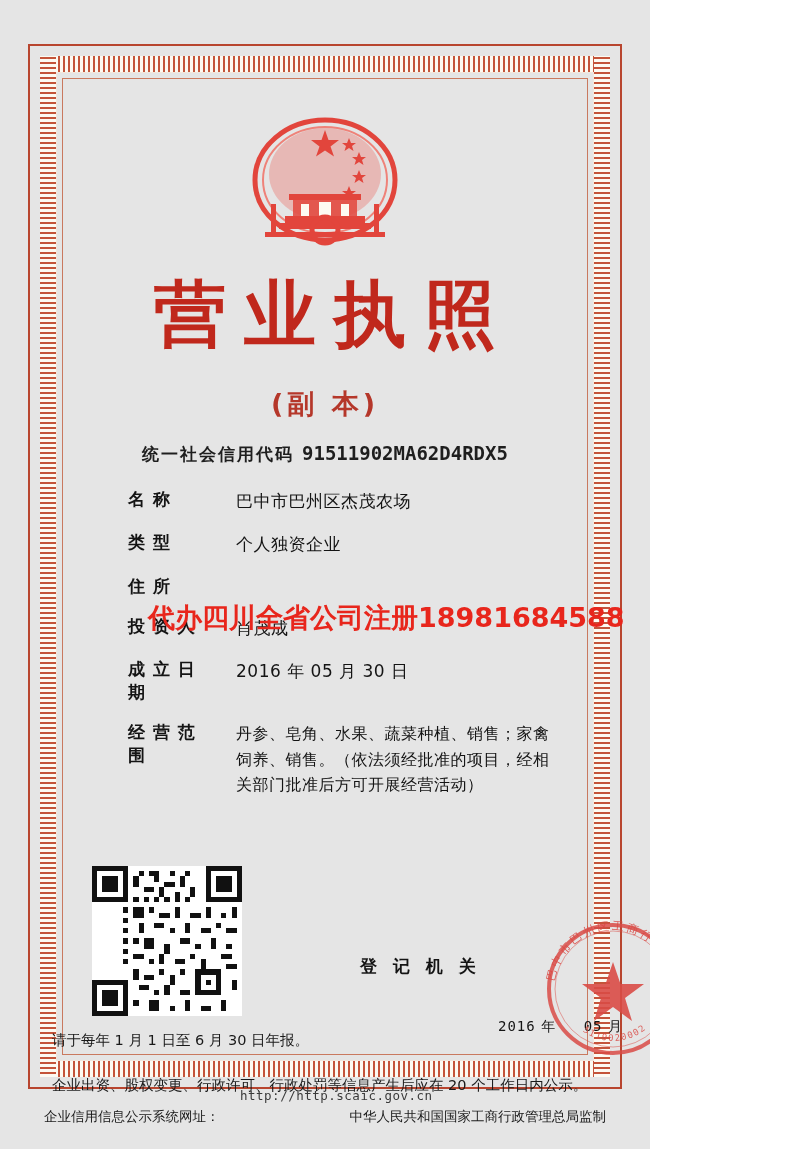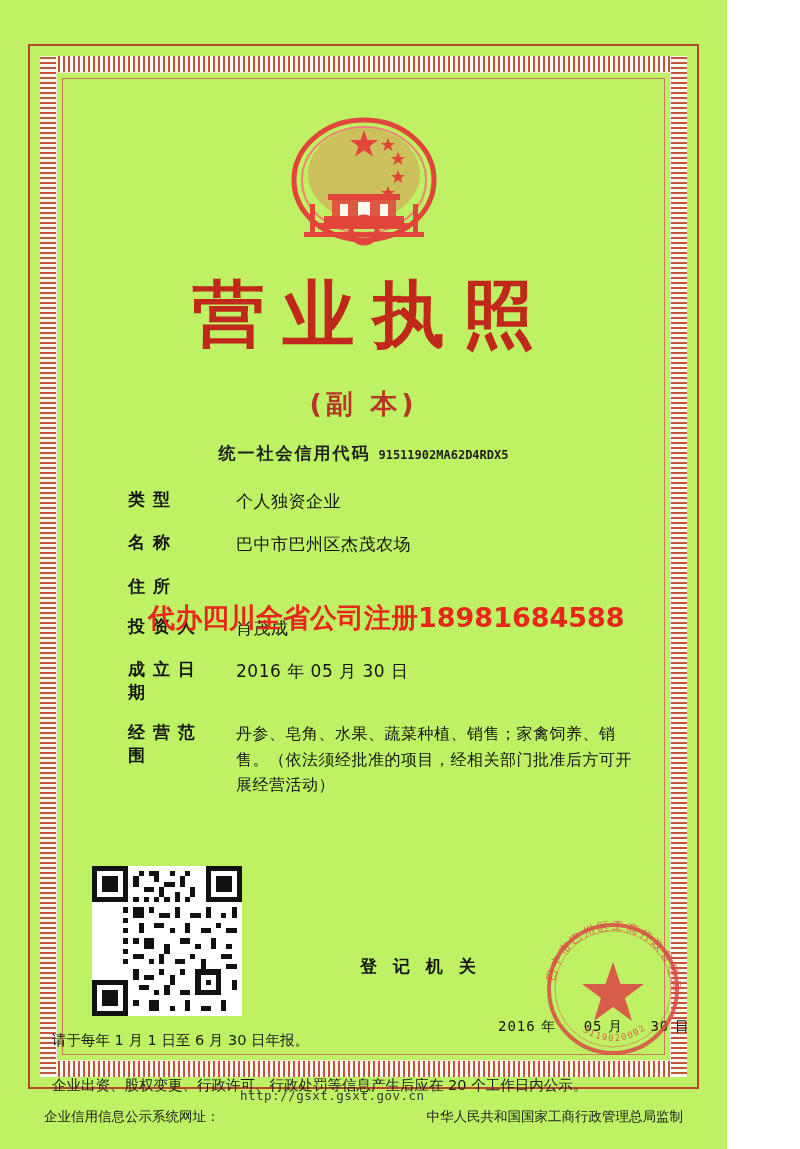--- a/index.html
+++ b/index.html
@@ -2,23 +2,23 @@
 <html lang="zh"><head>
 <meta charset="utf-8">
 <style>
   html, body {
     margin: 0;
     padding: 0;
     background: #ffffff;
   }
   #page {
     position: relative;
-    width: 727px;
+    width: 650px;
     height: 1149px;
-    background: #bef264;
+    background: #e5e5e5;
     overflow: hidden;
     font-family: "DejaVu Sans", "Liberation Sans", sans-serif;
   }
   
   .frame-outer {
     position: absolute;
     left: 28px; top: 44px; right: 28px; bottom: 60px;
     border: 2px solid #b8452f;
   }
   .frame-greek {
@@ -126,21 +126,21 @@
     top: 442px;
     text-align: center;
     color: #1e1e1e;
     font-size: 17px;
     font-weight: 700;
     letter-spacing: 2px;
   }
   .credit-code .num {
     font-family: "DejaVu Sans Mono", monospace;
     letter-spacing: 0px;
-    font-size: 12px;
+    font-size: 19px;
     margin-top: 8px;
   }
 
   
   .fields {
     position: absolute;
     left: 128px;
     top: 488px;
     right: 92px;
   }
@@ -311,27 +311,27 @@
   <div class="title-sub">(副 本)</div>
 
   <div class="credit-code">
     <span>统一社会信用代码</span>
     <span class="num">91511902MA62D4RDX5</span>
   </div>
 
   <div class="fields">
 
     <div class="field-row">
+      <div class="field-label">名 称</div>
+      <div class="field-value">巴中市巴州区杰茂农场</div>
+    </div>
+
+    <div class="field-row">
       <div class="field-label">类 型</div>
       <div class="field-value">个人独资企业</div>
-    </div>
-
-    <div class="field-row">
-      <div class="field-label">名 称</div>
-      <div class="field-value">巴中市巴州区杰茂农场</div>
     </div>
 
     <div class="field-row">
       <div class="field-label">住 所</div>
     </div>
 
     <div class="field-row">
       <div class="field-label">投 资 人</div>
       <div class="field-value">肖茂成</div>
     </div>
@@ -484,17 +484,17 @@
         <textPath href="#sealBottom" startOffset="30%">5119020002</textPath>
       </text>
     </svg>
   </div>
 
   <div class="note">
     <span>请于每年 1 月 1 日至 6 月 30 日年报。</span>
     <span class="ln2">企业出资、股权变更、行政许可、行政处罚等信息产生后应在 20 个工作日内公示。</span>
   </div>
 
-  <div class="url-line">http://gsxt.gsxt.gov.cn</div>
+  <div class="url-line">http://http.scaic.gov.cn</div>
   <div class="bottom-left">企业信用信息公示系统网址：</div>
   <div class="bottom-right">中华人民共和国国家工商行政管理总局监制</div>
 
 </div>
 
 </body></html>

